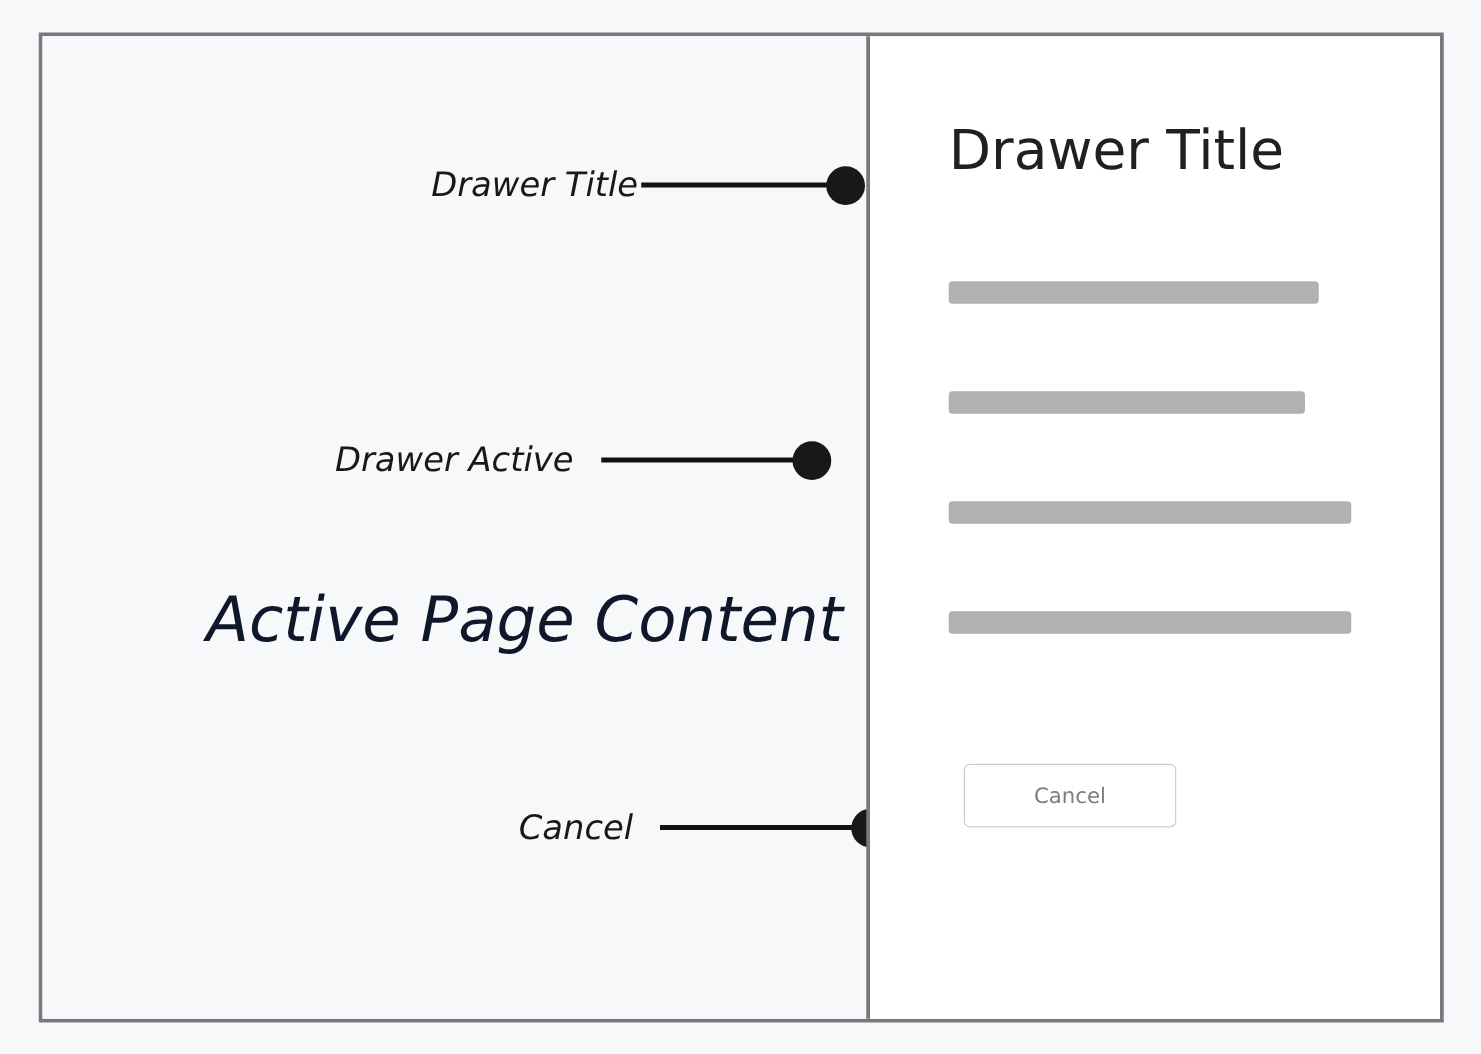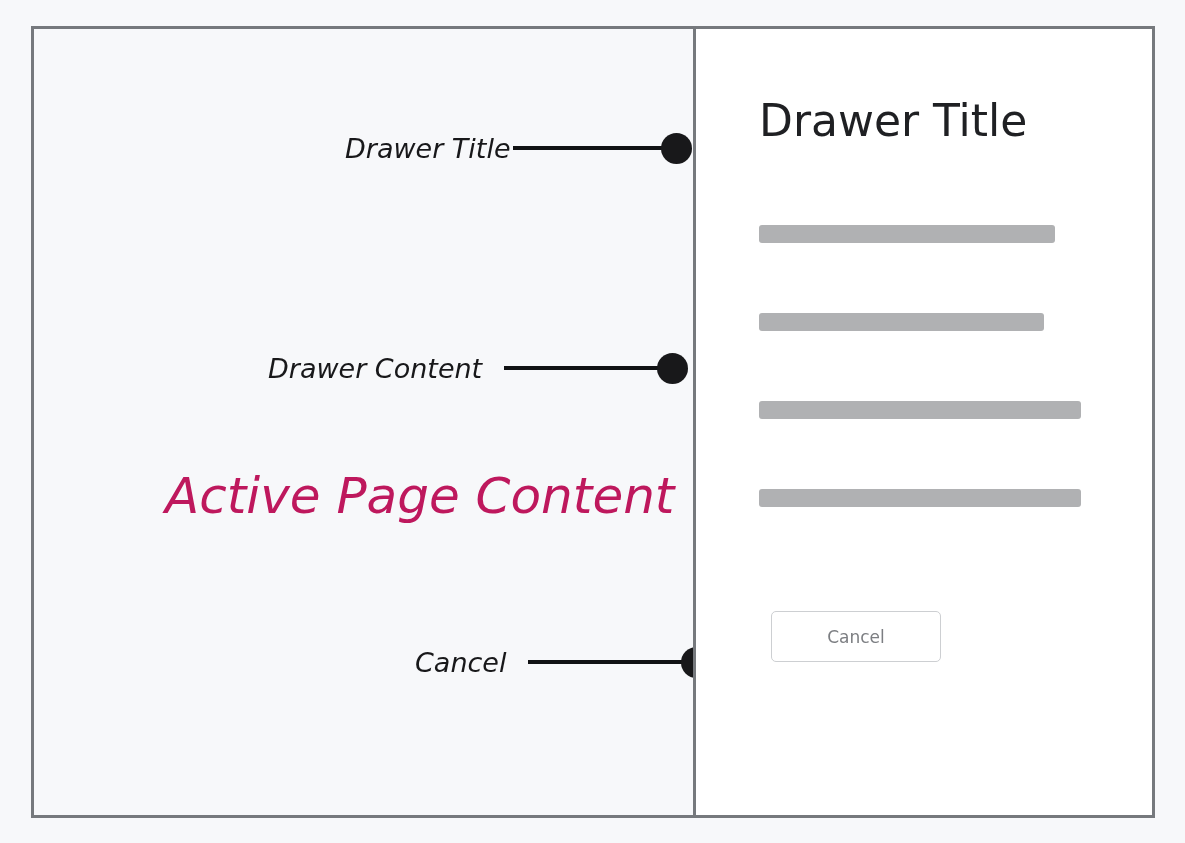--- a/index.html
+++ b/index.html
@@ -101,21 +101,21 @@
   #callout-actions { left: 381px; top: 615px; }
   #callout-actions .callout-line { width: 155px; margin-left: 22px; }
 
   
   .page-content-label {
     position: absolute;
     left: 131px;
     top: 437px;
     font-style: italic;
     font-size: 50px;
-    color: #be185d;
+    color: #0f172a;
     white-space: nowrap;
     line-height: 1.2;
   }
 
   
   .drawer-title {
     position: absolute;
     left: 63px;
     top: 66px;
     font-size: 44px;
@@ -179,21 +179,21 @@
 
     <div class="left-panel">
 
       <div class="callout" id="callout-drawer-title">
         <span class="callout-label">Drawer Title</span>
         <span class="callout-line"></span>
         <span class="callout-dot"></span>
       </div>
 
       <div class="callout" id="callout-drawer-content">
-        <span class="callout-label">Drawer Content</span>
+        <span class="callout-label">Drawer Active</span>
         <span class="callout-line"></span>
         <span class="callout-dot"></span>
       </div>
 
       <div class="page-content-label">Active Page Content</div>
 
       <div class="callout" id="callout-actions">
         <span class="callout-label">Cancel</span>
         <span class="callout-line"></span>
         <span class="callout-dot"></span>

